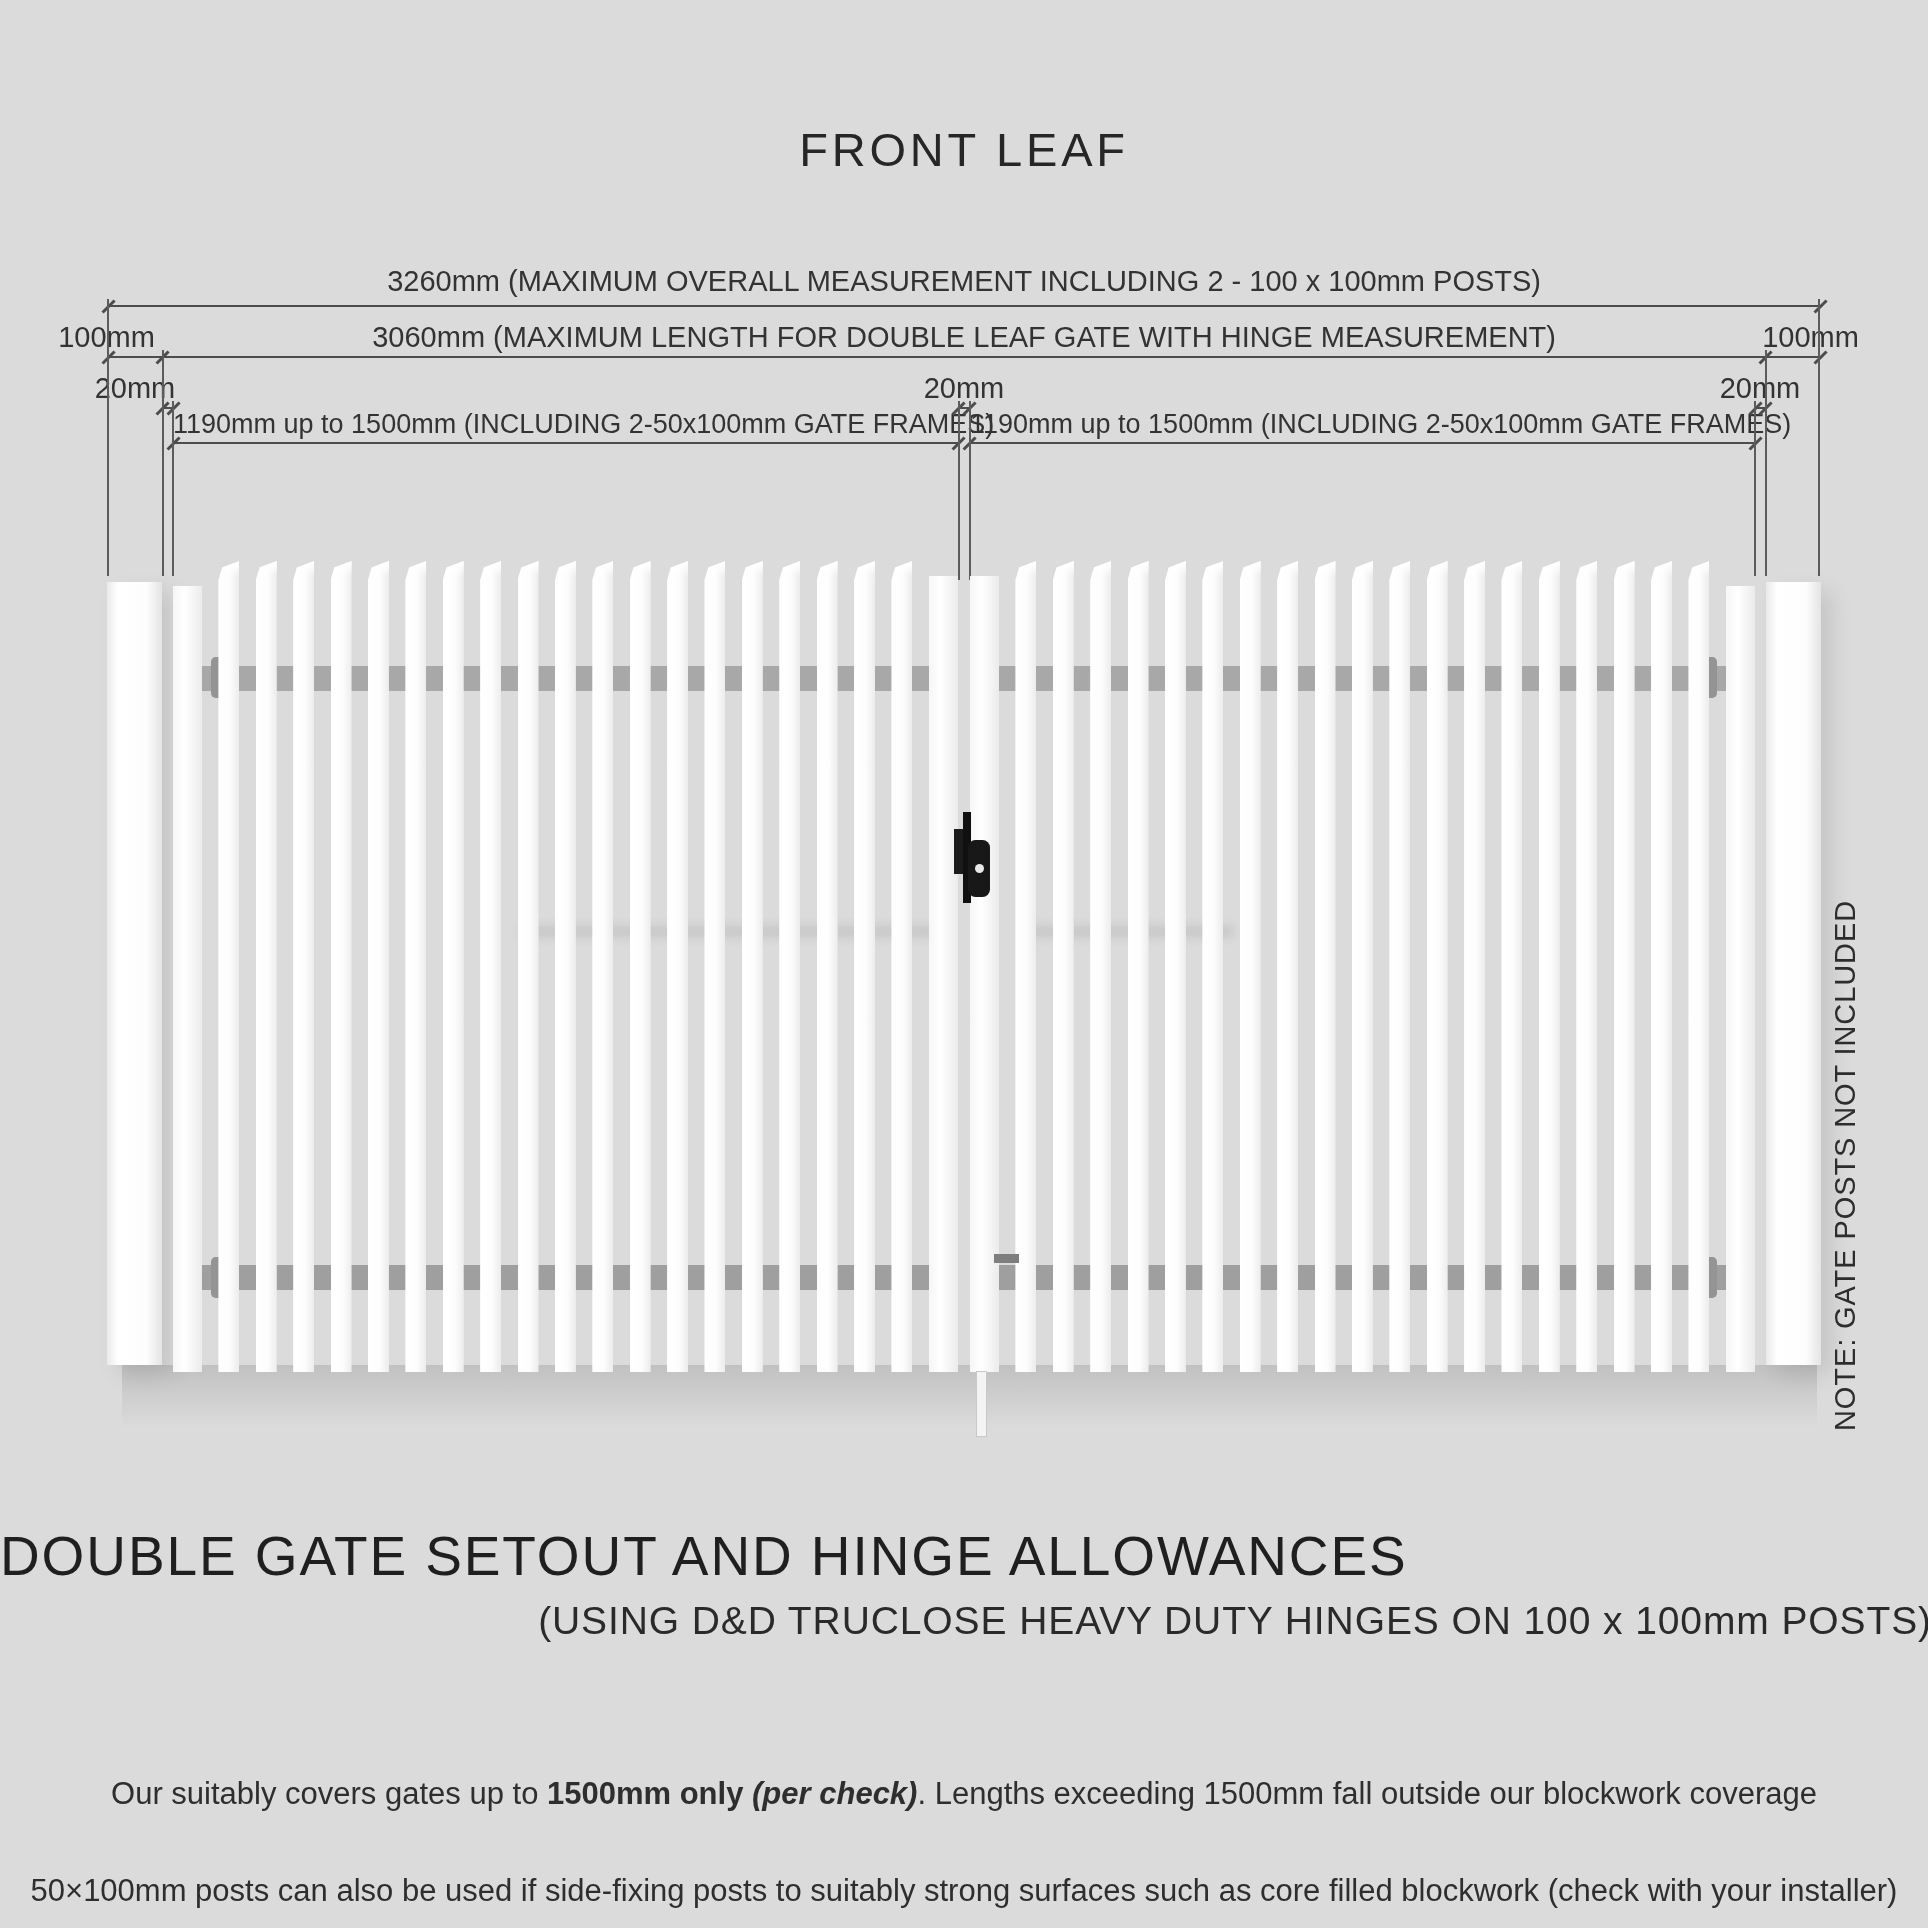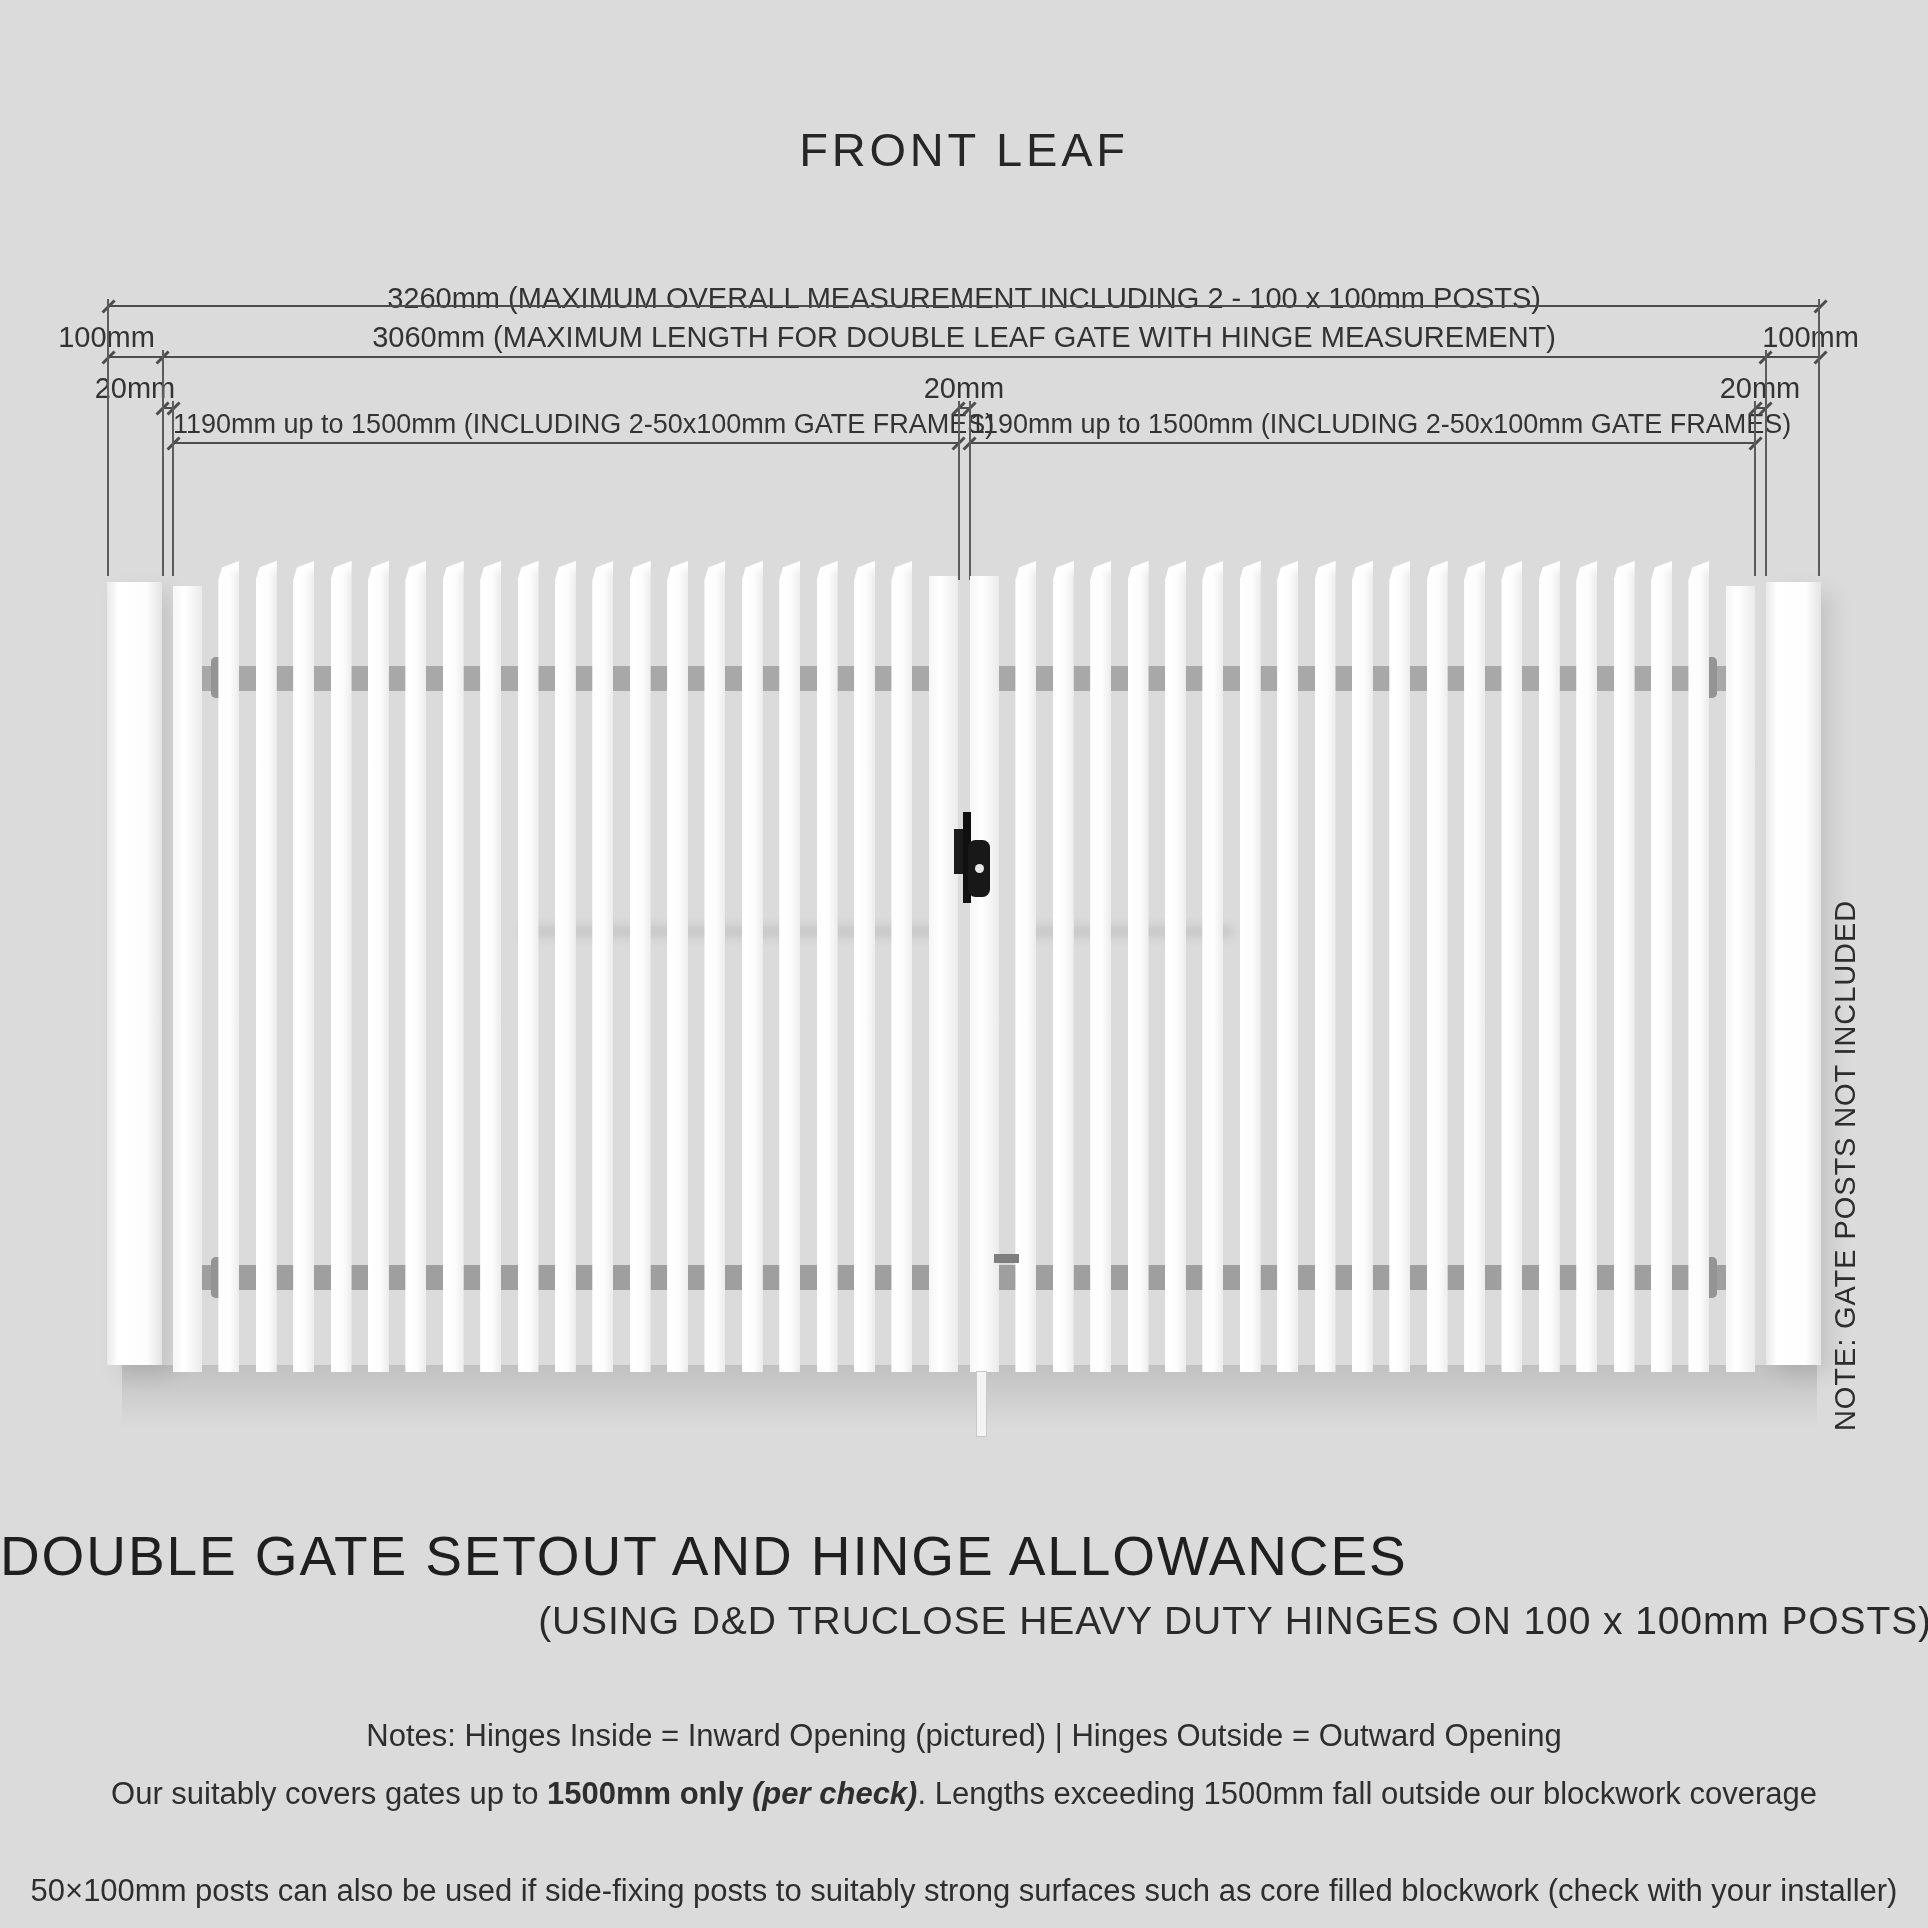--- a/index.html
+++ b/index.html
@@ -55,21 +55,21 @@
   .drop-rod{position:absolute;left:976px;top:1371px;width:9.4px;height:64px;background:#f4f4f4;
     border:0.9px solid #c8c8c8;z-index:6;}
 </style>
 </head>
 <body>
 
 <div id="canvas">
 
   <div class="front-title">FRONT LEAF</div>
 
-  <div class="dim-label w-full" style="top:282px">3260mm (MAXIMUM OVERALL MEASUREMENT INCLUDING 2 - 100 x 100mm POSTS)</div>
+  <div class="dim-label w-full" style="top:265px">3260mm (MAXIMUM OVERALL MEASUREMENT INCLUDING 2 - 100 x 100mm POSTS)</div>
   <div class="dim-label" style="left:38px;top:321px;width:137px">100mm</div>
   <div class="dim-label w-full" style="top:321px">3060mm (MAXIMUM LENGTH FOR DOUBLE LEAF GATE WITH HINGE MEASUREMENT)</div>
   <div class="dim-label" style="left:1742px;top:321px;width:137px">100mm</div>
   <div class="dim-label" style="left:88px;top:372px;width:94px">20mm</div>
   <div class="dim-label" style="left:917px;top:372px;width:94px">20mm</div>
   <div class="dim-label" style="left:1713px;top:372px;width:94px">20mm</div>
   <div class="dim-label" style="left:173px;top:409px;width:785px;font-size:27px">1190mm up to 1500mm (INCLUDING 2-50x100mm GATE FRAMES)</div>
   <div class="dim-label" style="left:970px;top:409px;width:785px;font-size:27px">1190mm up to 1500mm (INCLUDING 2-50x100mm GATE FRAMES)</div>
 
   <div class="dim-line" style="left:108px;top:305px;width:1712px"></div>
@@ -177,18 +177,17 @@
   <div class="latch-plate"></div>
   <div class="latch-bar"></div>
   <div class="latch-body"></div>
   <div class="latch-dot"></div>
   <div class="drop-rod"></div>
 
   <div class="vnote">NOTE: GATE POSTS NOT INCLUDED</div>
 
   <div class="footer-title">DOUBLE GATE SETOUT AND HINGE ALLOWANCES</div>
   <div class="footer-subtitle">(USING D&amp;D TRUCLOSE HEAVY DUTY HINGES ON 100 x 100mm POSTS)</div>
-  <div class="note-line" style="top:1718px">Notes: Hinges Inside = Inward Opening (pictured) | Hinges Outside = Outward Opening</div>
   <div class="note-line" style="top:1776px"><span>Our suitably covers gates up to </span><span class="note-bold">1500mm only </span><span class="note-bolditalic">(per check)</span><span>. Lengths exceeding 1500mm fall outside our blockwork coverage</span></div>
   <div class="note-line" style="top:1873px">50×100mm posts can also be used if side-fixing posts to suitably strong surfaces such as core filled blockwork (check with your installer)</div>
 
 </div>
 
 
 </body></html>

